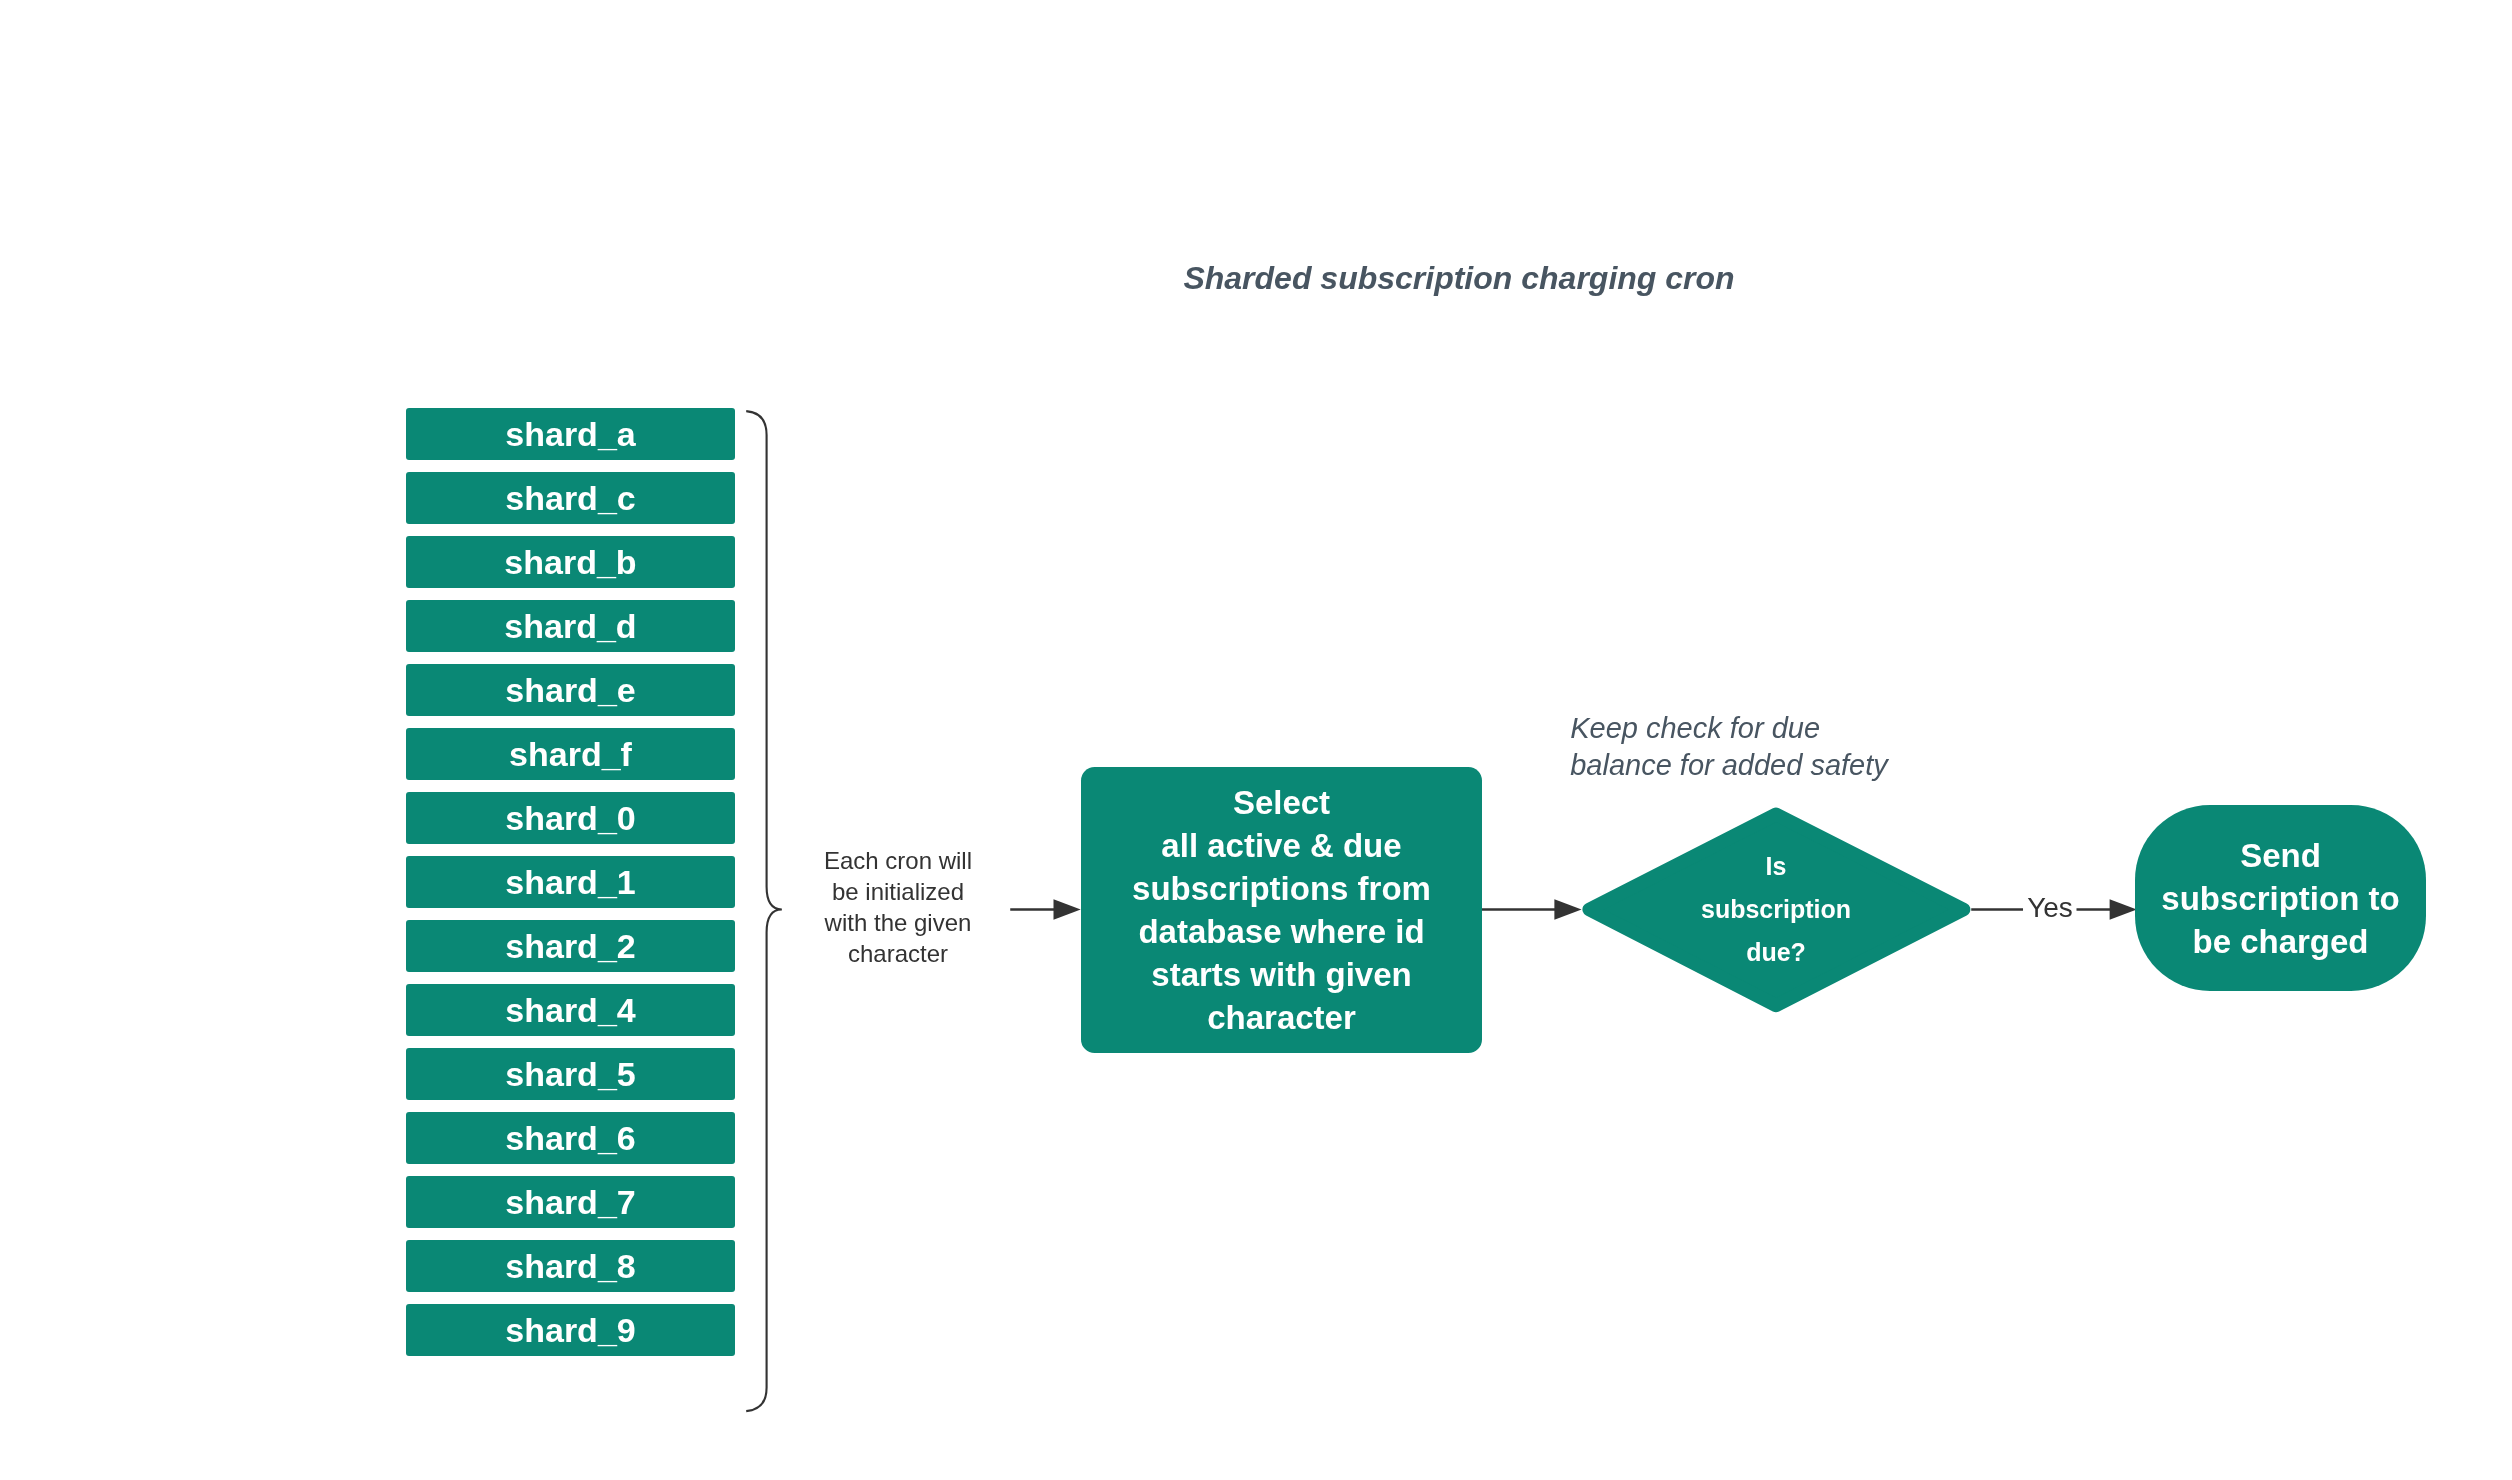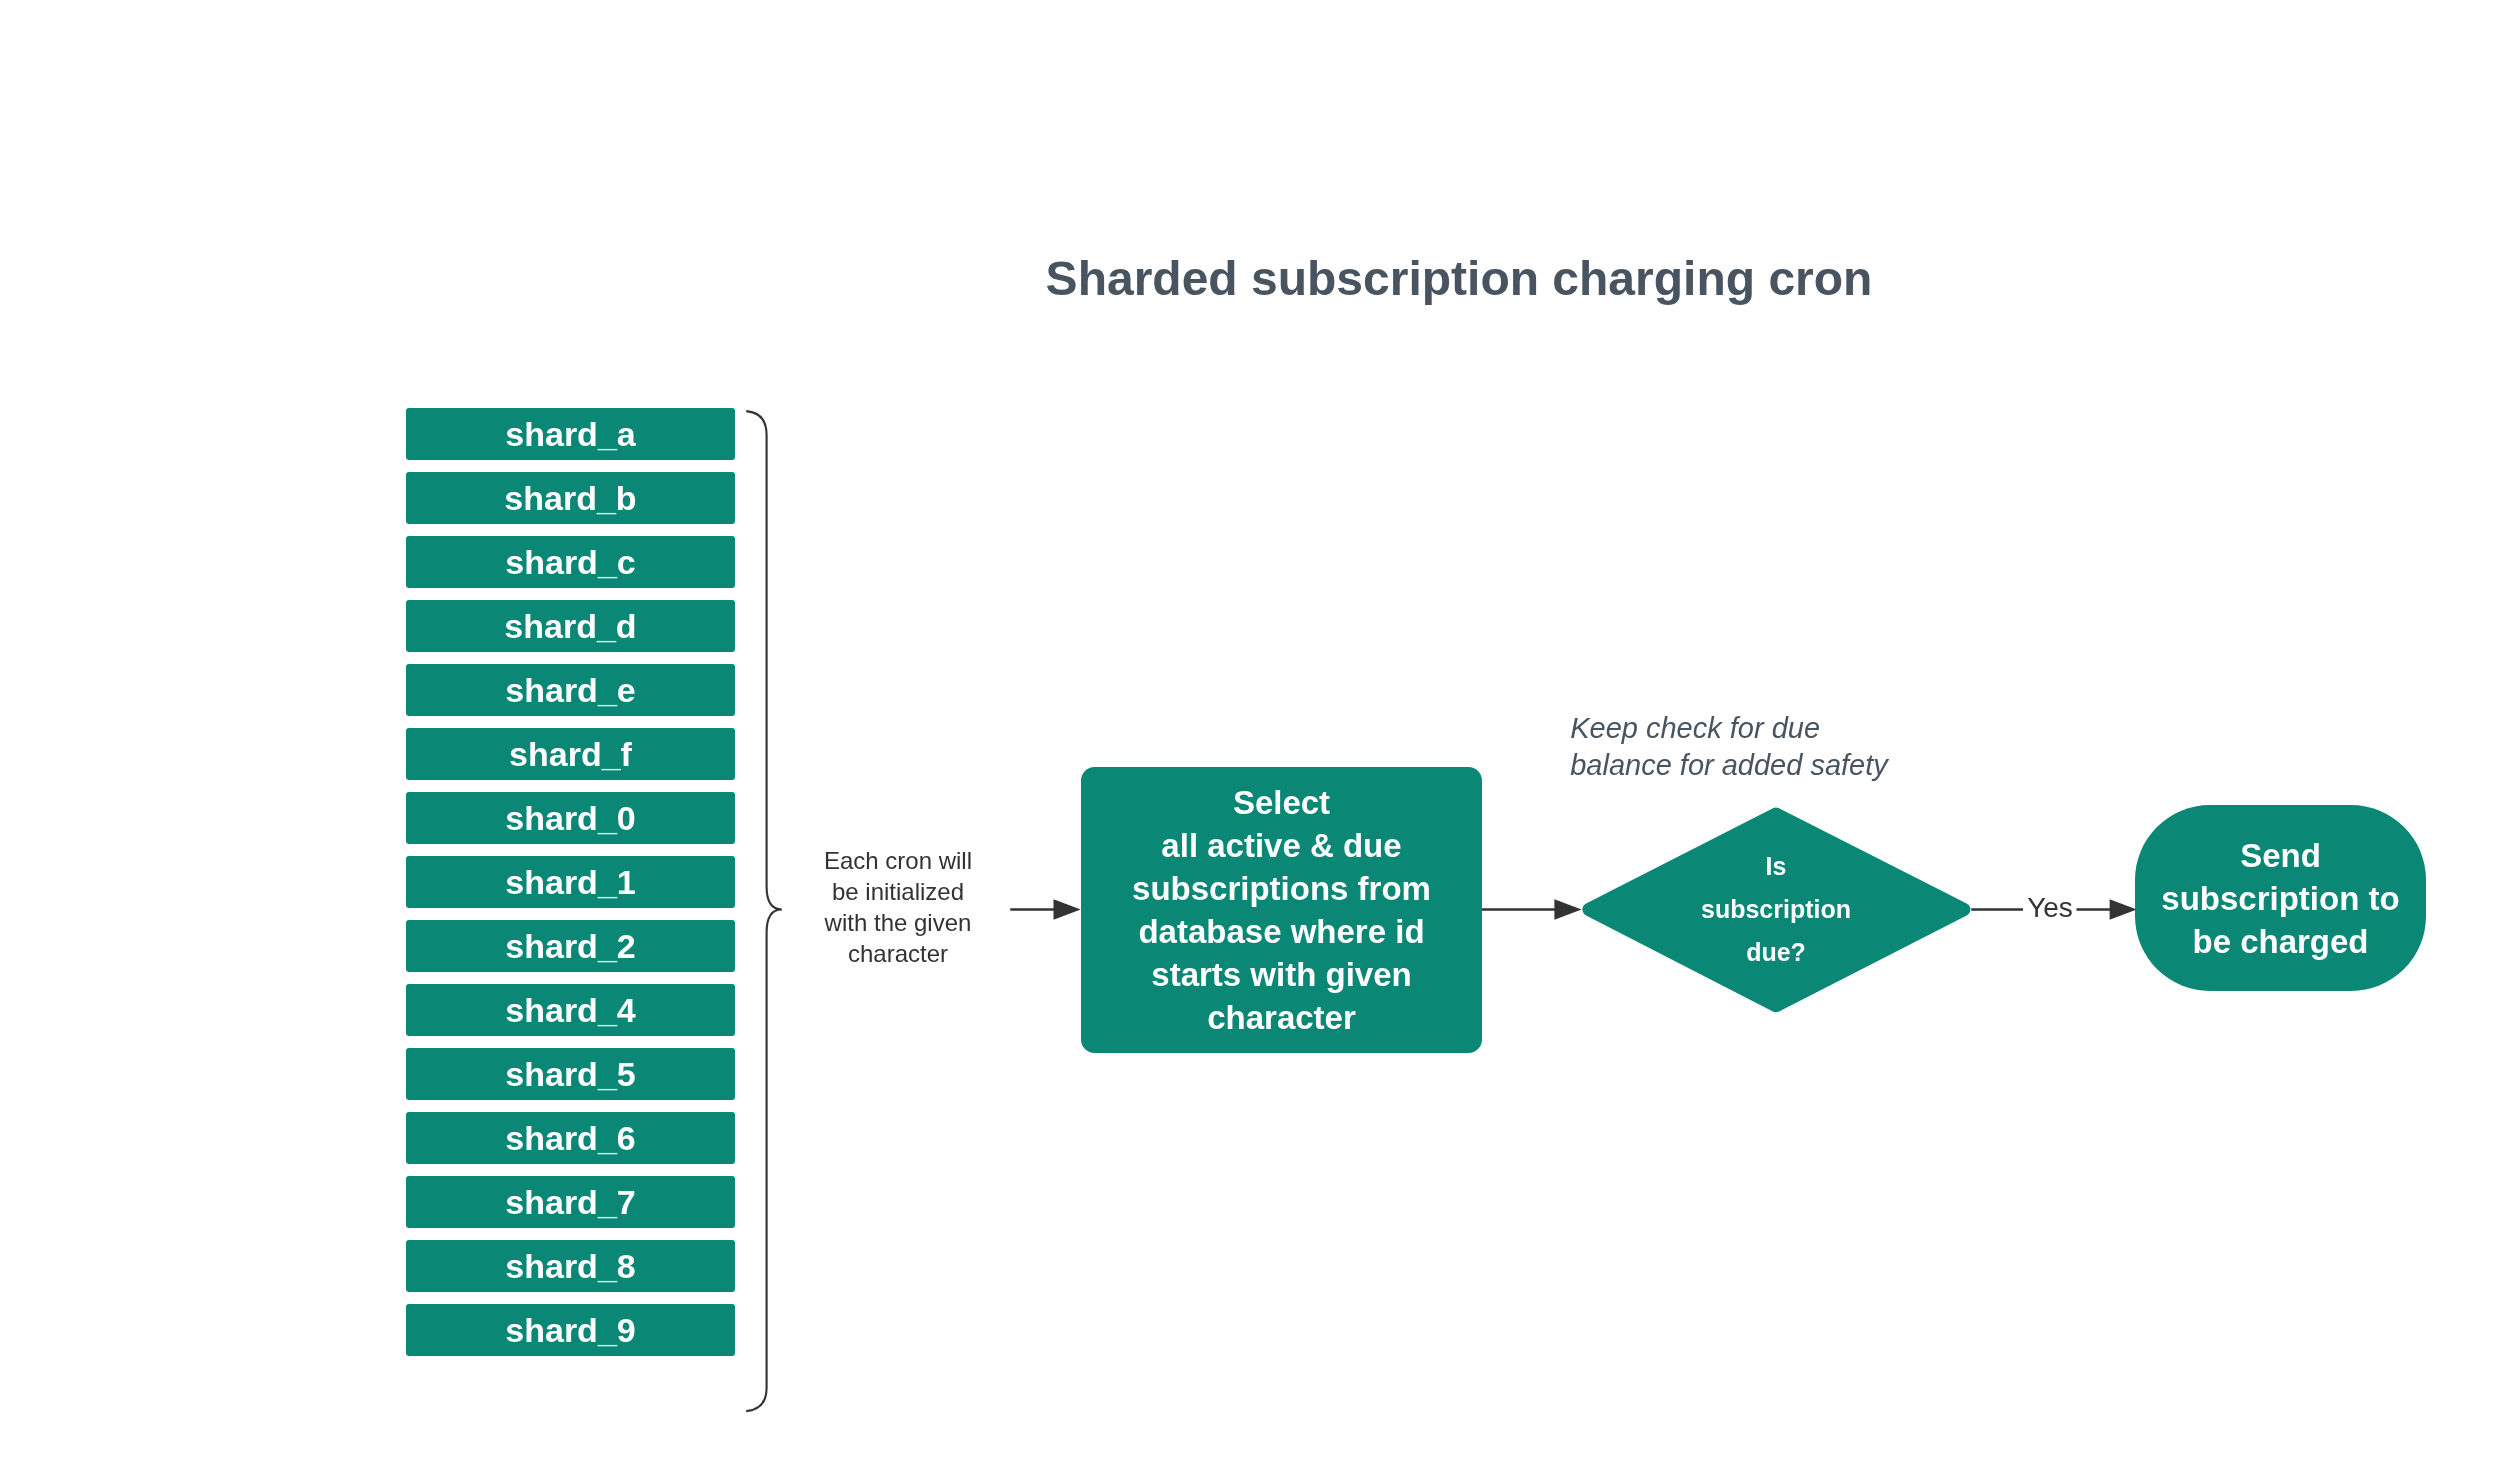--- a/index.html
+++ b/index.html
@@ -9,22 +9,22 @@
     height: 1481px;
     background: #ffffff;
     font-family: "Liberation Sans", sans-serif;
     overflow: hidden;
   }
   .abs { position: absolute; }
 
   #page-title {
     left: 1459px; top: 278px;
     transform: translate(-50%, -50%);
-    font-size: 48px; font-weight: 700;
-    color: var(--slate); white-space: nowrap;
+    font-size: 32px; font-weight: 700;
+    color: var(--slate); white-space: nowrap; font-style: italic;
   }
 
   .teal-shape {
     background: var(--teal);
     color: #ffffff;
     font-weight: 700;
     display: flex; align-items: center; justify-content: center;
     text-align: center;
     white-space: pre-line;
   }
@@ -92,22 +92,22 @@
 </style>
 </head>
 <body>
 
 <div id="canvas">
 
   <div class="abs" id="page-title">Sharded subscription charging cron</div>
 
   <div class="abs" id="shard-list">
       <div class="shard-box teal-shape">shard_a</div>
+      <div class="shard-box teal-shape">shard_c</div>
       <div class="shard-box teal-shape">shard_b</div>
-      <div class="shard-box teal-shape">shard_c</div>
       <div class="shard-box teal-shape">shard_d</div>
       <div class="shard-box teal-shape">shard_e</div>
       <div class="shard-box teal-shape">shard_f</div>
       <div class="shard-box teal-shape">shard_0</div>
       <div class="shard-box teal-shape">shard_1</div>
       <div class="shard-box teal-shape">shard_2</div>
       <div class="shard-box teal-shape">shard_4</div>
       <div class="shard-box teal-shape">shard_5</div>
       <div class="shard-box teal-shape">shard_6</div>
       <div class="shard-box teal-shape">shard_7</div>

